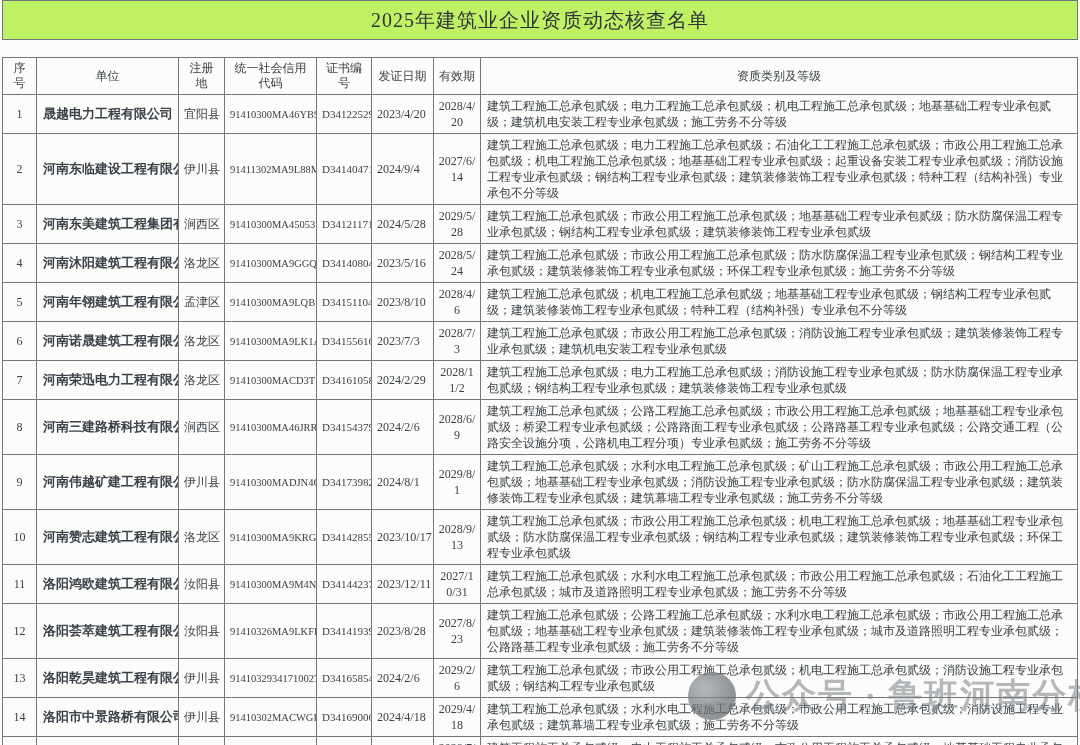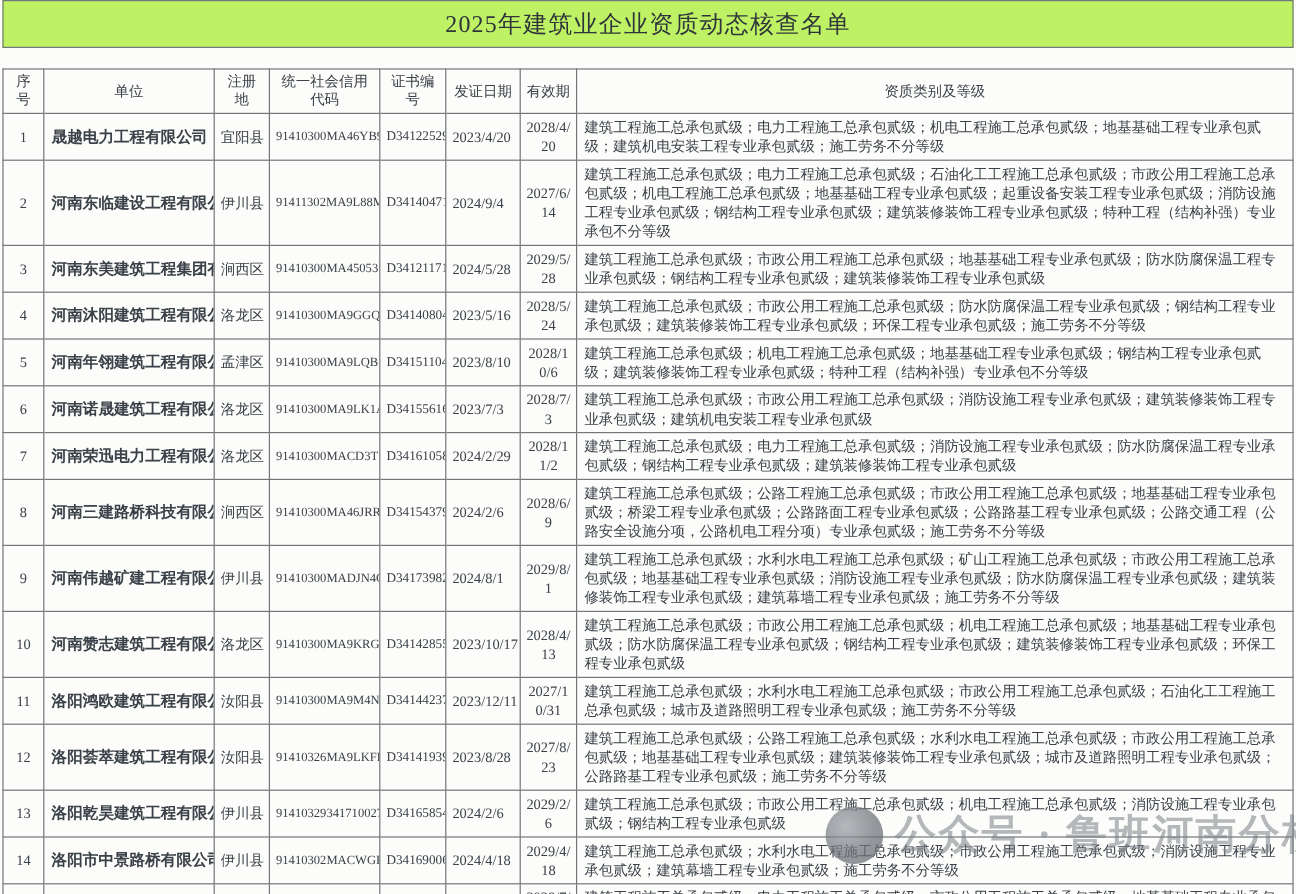--- a/index.html
+++ b/index.html
@@ -173,21 +173,21 @@
           <td class="cell-valid">2028/5/24</td>
           <td class="cell-qual">建筑工程施工总承包贰级；市政公用工程施工总承包贰级；防水防腐保温工程专业承包贰级；钢结构工程专业承包贰级；建筑装修装饰工程专业承包贰级；环保工程专业承包贰级；施工劳务不分等级</td>
         </tr>
         <tr>
           <td class="cell-seq">5</td>
           <td class="cell-company">河南年翎建筑工程有限公司</td>
           <td class="cell-reg">孟津区</td>
           <td class="cell-code">91410300MA9LQB1Q3H</td>
           <td class="cell-cert">D341511045</td>
           <td class="cell-issue">2023/8/10</td>
-          <td class="cell-valid">2028/10/6</td>
+          <td class="cell-valid">2028/4/6</td>
           <td class="cell-qual">建筑工程施工总承包贰级；机电工程施工总承包贰级；地基基础工程专业承包贰级；钢结构工程专业承包贰级；建筑装修装饰工程专业承包贰级；特种工程（结构补强）专业承包不分等级</td>
         </tr>
         <tr>
           <td class="cell-seq">6</td>
           <td class="cell-company">河南诺晟建筑工程有限公司</td>
           <td class="cell-reg">洛龙区</td>
           <td class="cell-code">91410300MA9LK1AU3Q</td>
           <td class="cell-cert">D341556163</td>
           <td class="cell-issue">2023/7/3</td>
           <td class="cell-valid">2028/7/3</td>
@@ -223,21 +223,21 @@
           <td class="cell-valid">2029/8/1</td>
           <td class="cell-qual">建筑工程施工总承包贰级；水利水电工程施工总承包贰级；矿山工程施工总承包贰级；市政公用工程施工总承包贰级；地基基础工程专业承包贰级；消防设施工程专业承包贰级；防水防腐保温工程专业承包贰级；建筑装修装饰工程专业承包贰级；建筑幕墙工程专业承包贰级；施工劳务不分等级</td>
         </tr>
         <tr>
           <td class="cell-seq">10</td>
           <td class="cell-company">河南赞志建筑工程有限公司</td>
           <td class="cell-reg">洛龙区</td>
           <td class="cell-code">91410300MA9KRGY33R</td>
           <td class="cell-cert">D341428550</td>
           <td class="cell-issue">2023/10/17</td>
-          <td class="cell-valid">2028/4/13</td>
+          <td class="cell-valid">2028/9/13</td>
           <td class="cell-qual">建筑工程施工总承包贰级；市政公用工程施工总承包贰级；机电工程施工总承包贰级；地基基础工程专业承包贰级；防水防腐保温工程专业承包贰级；钢结构工程专业承包贰级；建筑装修装饰工程专业承包贰级；环保工程专业承包贰级</td>
         </tr>
         <tr>
           <td class="cell-seq">11</td>
           <td class="cell-company">洛阳鸿欧建筑工程有限公司</td>
           <td class="cell-reg">汝阳县</td>
           <td class="cell-code">91410300MA9M4N1P9A</td>
           <td class="cell-cert">D341442370</td>
           <td class="cell-issue">2023/12/11</td>
           <td class="cell-valid">2027/10/31</td>

